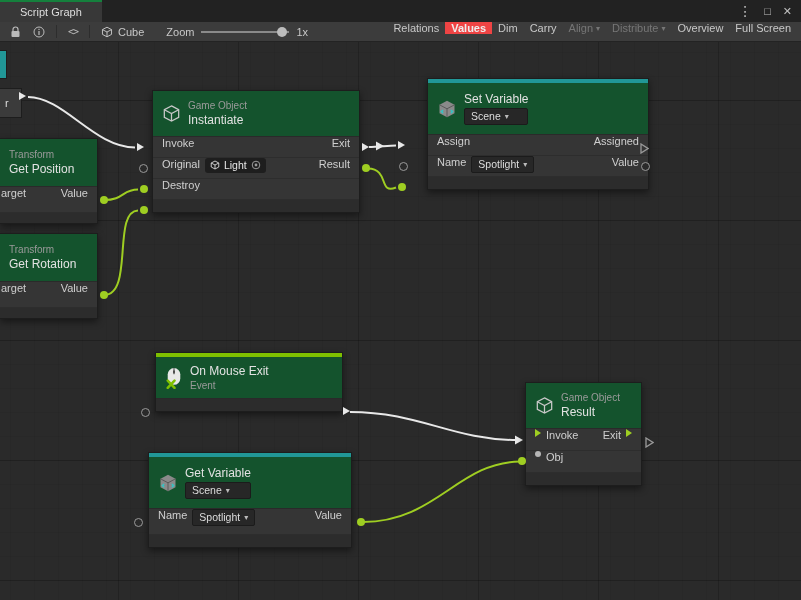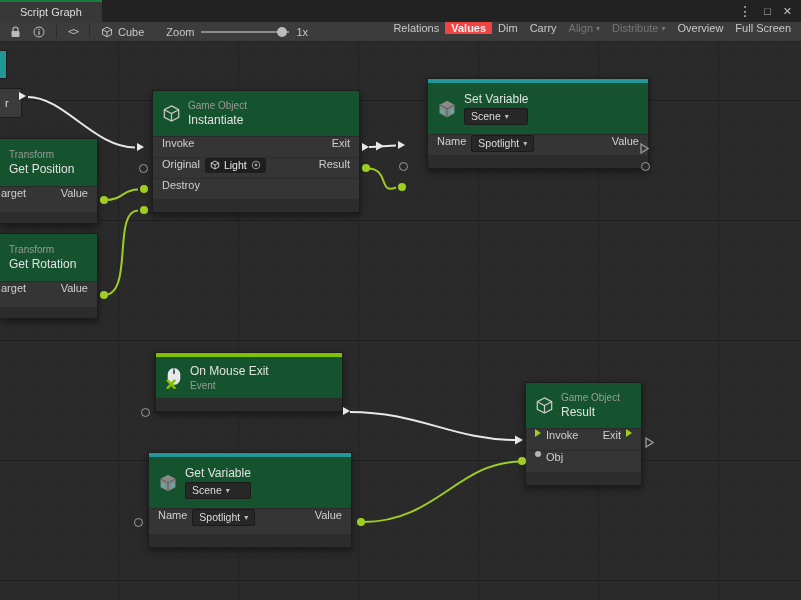--- a/index.html
+++ b/index.html
@@ -264,20 +264,25 @@
       </span>
       <div class="n-col">
         <span class="n-title">Set Variable</span>
         <span class="dd">
           <span>Scene</span>
           <span class="caret-sm">▾</span>
         </span>
       </div>
     </div>
     <div class="n-row h21">
+      <span>Assign</span>
+      <span class="sp"></span>
+      <span>Assigned</span>
+    </div>
+    <div class="n-row h21">
       <span>Name</span>
       <span class="dd">
         <span>Spotlight</span>
         <span class="caret-sm">▾</span>
       </span>
       <span class="sp"></span>
       <span>Value</span>
     </div>
     <div class="n-foot"></div>
   </div>

